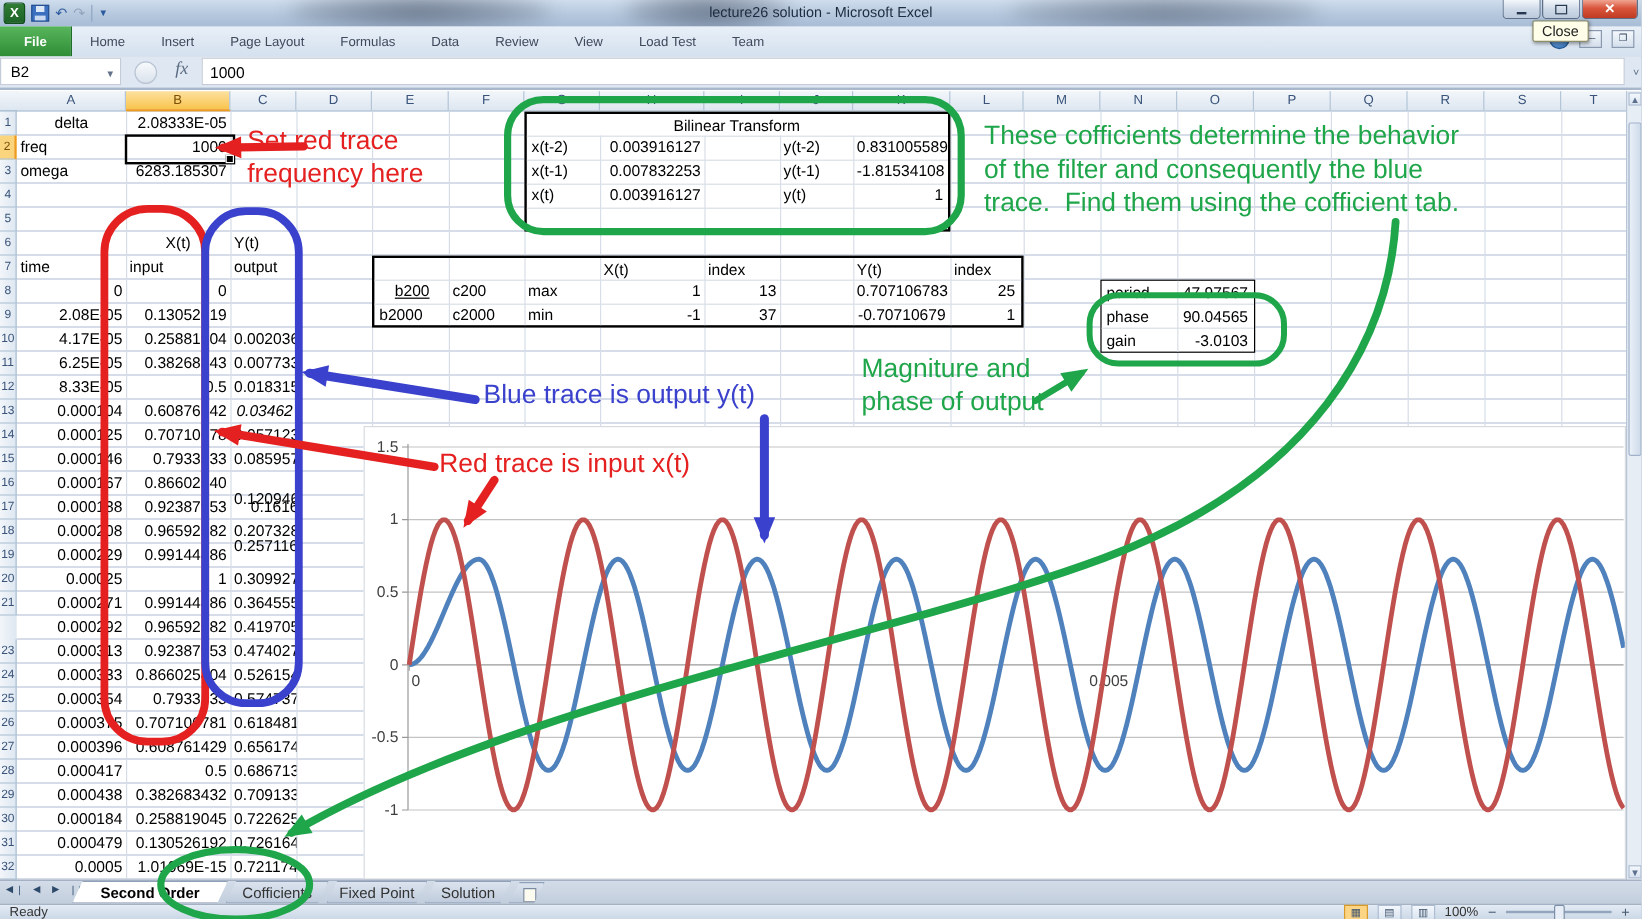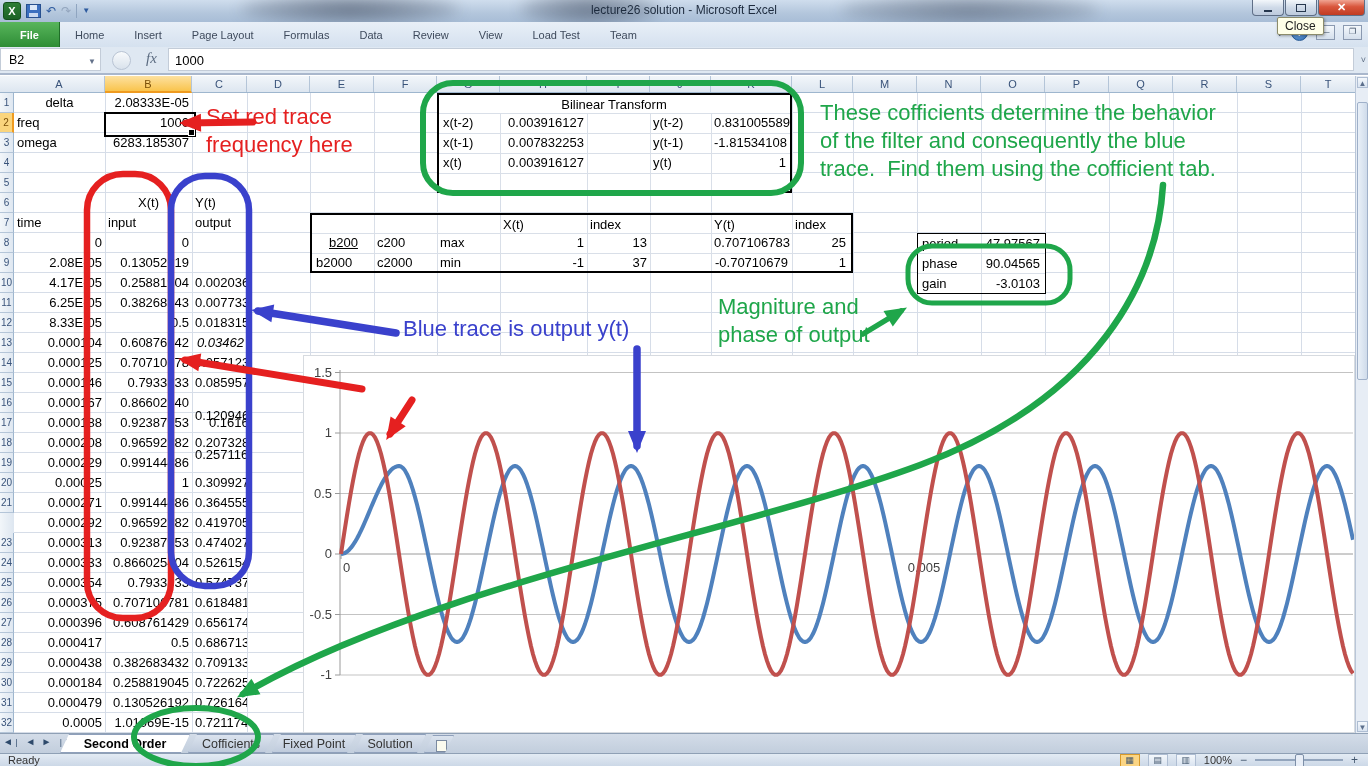--- a/index.html
+++ b/index.html
@@ -424,20 +424,21 @@
     <line x1="253" y1="122" x2="186" y2="123" stroke="#e52020" stroke-width="7" stroke-linecap="round" marker-end="url(#mr)"></line>
     <line x1="362" y1="389" x2="185" y2="360" stroke="#e52020" stroke-width="7" stroke-linecap="round" marker-end="url(#mr)"></line>
     <line x1="412" y1="400" x2="390" y2="434" stroke="#e52020" stroke-width="7" stroke-linecap="round" marker-end="url(#mr)"></line>
     <line x1="396" y1="333" x2="258" y2="311" stroke="#3a41cc" stroke-width="7.5" stroke-linecap="round" marker-end="url(#mb)"></line>
     <line x1="637" y1="349" x2="637" y2="446" stroke="#3a41cc" stroke-width="7.5" stroke-linecap="round" marker-end="url(#mb)"></line>
     <line x1="863" y1="334" x2="901" y2="311" stroke="#1fa64a" stroke-width="5.5" stroke-linecap="round" marker-end="url(#mg)"></line>
   </svg>
 
   <div class="ann red" style="left:206px;top:104px;">Set red trace</div>
   <div class="ann red" style="left:206px;top:132px;">frequency here</div>
+  <div class="ann red" style="left:366px;top:373px;">Red trace is input x(t)</div>
   <div class="ann blue" style="left:403px;top:316px;">Blue trace is output y(t)</div>
   <div class="ann green" style="left:820px;top:100px;">These cofficients determine the behavior</div>
   <div class="ann green" style="left:820px;top:128px;">of the filter and consequently the blue</div>
   <div class="ann green" style="left:820px;top:156px;">trace.  Find them using the cofficient tab.</div>
   <div class="ann green" style="left:718px;top:294px;">Magniture and</div>
   <div class="ann green" style="left:718px;top:322px;">phase of output</div>
 
   <div id="tooltip">Close</div>
 <div id="selcell" style="left: 104px; top: 112px; width: 88px; height: 21px;"></div>
     <div id="selhandle" style="left: 188px; top: 129px;"></div>

